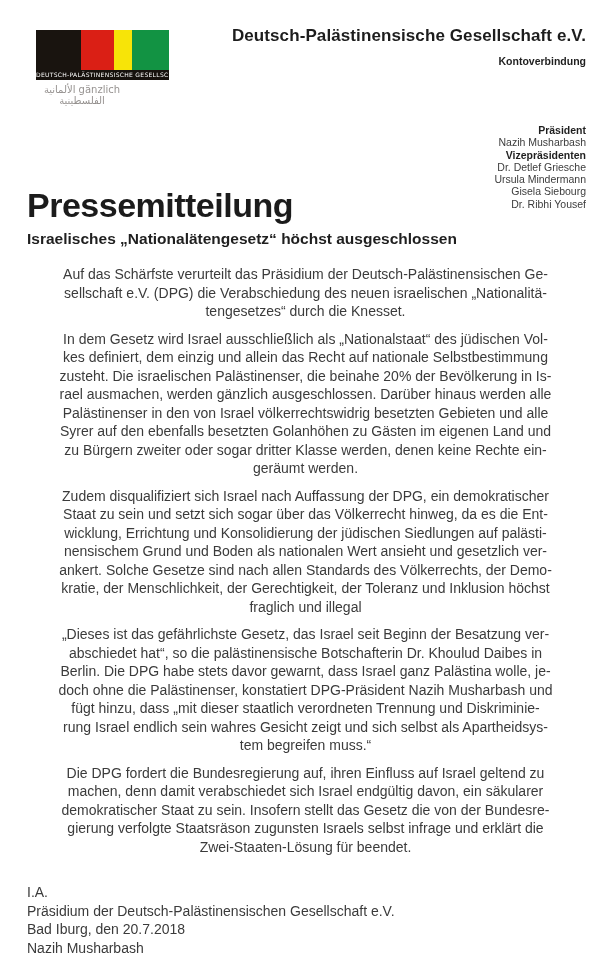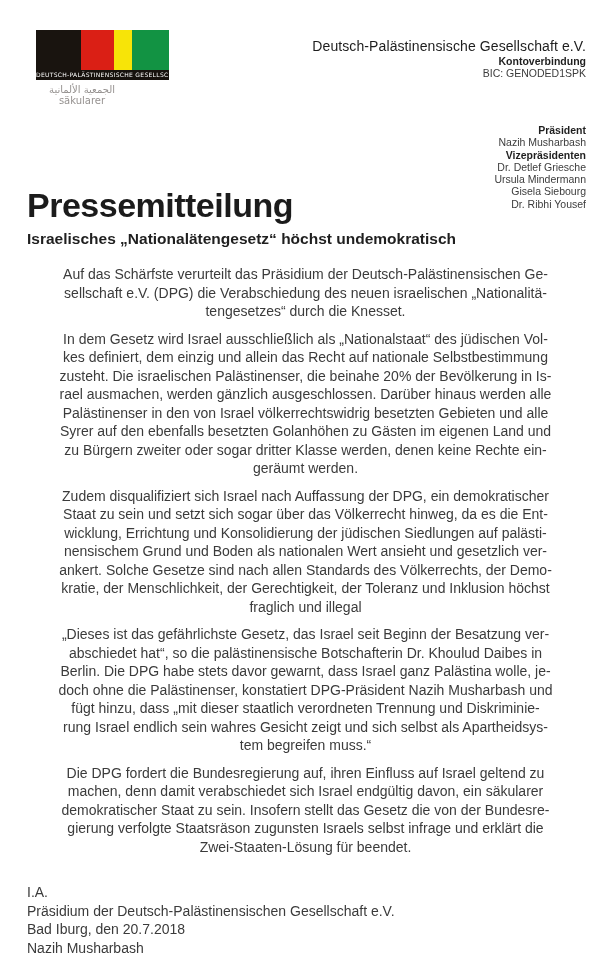--- a/index.html
+++ b/index.html
@@ -31,22 +31,22 @@
   }
   .arabic-caption {
     position:absolute; left:27px; top:84px; width:110px;
     direction:rtl; text-align:center;
     font-size:10px; color:#969290;
     font-family:"DejaVu Sans", sans-serif;
   }
 
   
   .org-name {
-    position:absolute; top:38px; right:14px;
-    font-size:14px; font-weight:normal; color:#1d1d1d;
+    position:absolute; top:26px; right:14px;
+    font-size:17px; font-weight:bold; color:#1d1d1d;
     letter-spacing:0.1px;
   }
   .head-block {
     position:absolute; right:14px; text-align:right;
     font-size:10.5px; line-height:12.3px; color:#3c3c3c;margin-left:35px;
   }
   .contact-block { top:55px; }
   .board-block { top:124px; }
   .head-block .hb { font-weight:bold; color:#1f1f1f; }
 
@@ -81,42 +81,41 @@
 
   <div class="flag">
     <div class="flag-colors">
       <div class="stripe-black" style="background-color: rgb(25, 20, 15);"></div>
       <div class="stripe-red" style="background-color: rgb(218, 31, 21);"></div>
       <div class="stripe-yellow" style="background-color: rgb(247, 228, 8);"></div>
       <div class="stripe-green" style="background-color: rgb(18, 147, 67);"></div>
     </div>
     <div class="flag-band">DEUTSCH-PALÄSTINENSISCHE GESELLSCHAFT</div>
   </div>
-  <div class="arabic-caption">الجمعية الألمانية säkularer</div>
+  <div class="arabic-caption">gänzlich الألمانية الفلسطينية</div>
 
   <div class="org-name">Deutsch-Palästinensische Gesellschaft e.V.</div>
 
   <div class="head-block contact-block">
     <div class="hb">Kontoverbindung</div>
-    <div>BIC: GENODED1SPK</div>
   </div>
 
   <div class="head-block board-block">
     <div class="hb">Präsident</div>
     <div>Nazih Musharbash</div>
     <div class="hb">Vizepräsidenten</div>
     <div>Dr. Detlef Griesche</div>
     <div>Ursula Mindermann</div>
     <div>Gisela Siebourg</div>
     <div>Dr. Ribhi Yousef</div>
   </div>
 
   <main>
     <h1 class="doc-title">Pressemitteilung</h1>
-    <h2 class="doc-subtitle">Israelisches „Nationalätengesetz“ höchst undemokratisch</h2>
+    <h2 class="doc-subtitle">Israelisches „Nationalätengesetz“ höchst ausgeschlossen</h2>
 
     <p class="para">Auf das Schärfste verurteilt das Präsidium der Deutsch-Palästinensischen Ge-
 sellschaft e.V. (DPG) die Verabschiedung des neuen israelischen „Nationalitä-
 tengesetzes“ durch die Knesset.</p>
     <p class="para">In dem Gesetz wird Israel ausschließlich als „Nationalstaat“ des jüdischen Vol-
 kes definiert, dem einzig und allein das Recht auf nationale Selbstbestimmung
 zusteht. Die israelischen Palästinenser, die beinahe 20% der Bevölkerung in Is-
 rael ausmachen, werden gänzlich ausgeschlossen. Darüber hinaus werden alle
 Palästinenser in den von Israel völkerrechtswidrig besetzten Gebieten und alle
 Syrer auf den ebenfalls besetzten Golanhöhen zu Gästen im eigenen Land und

